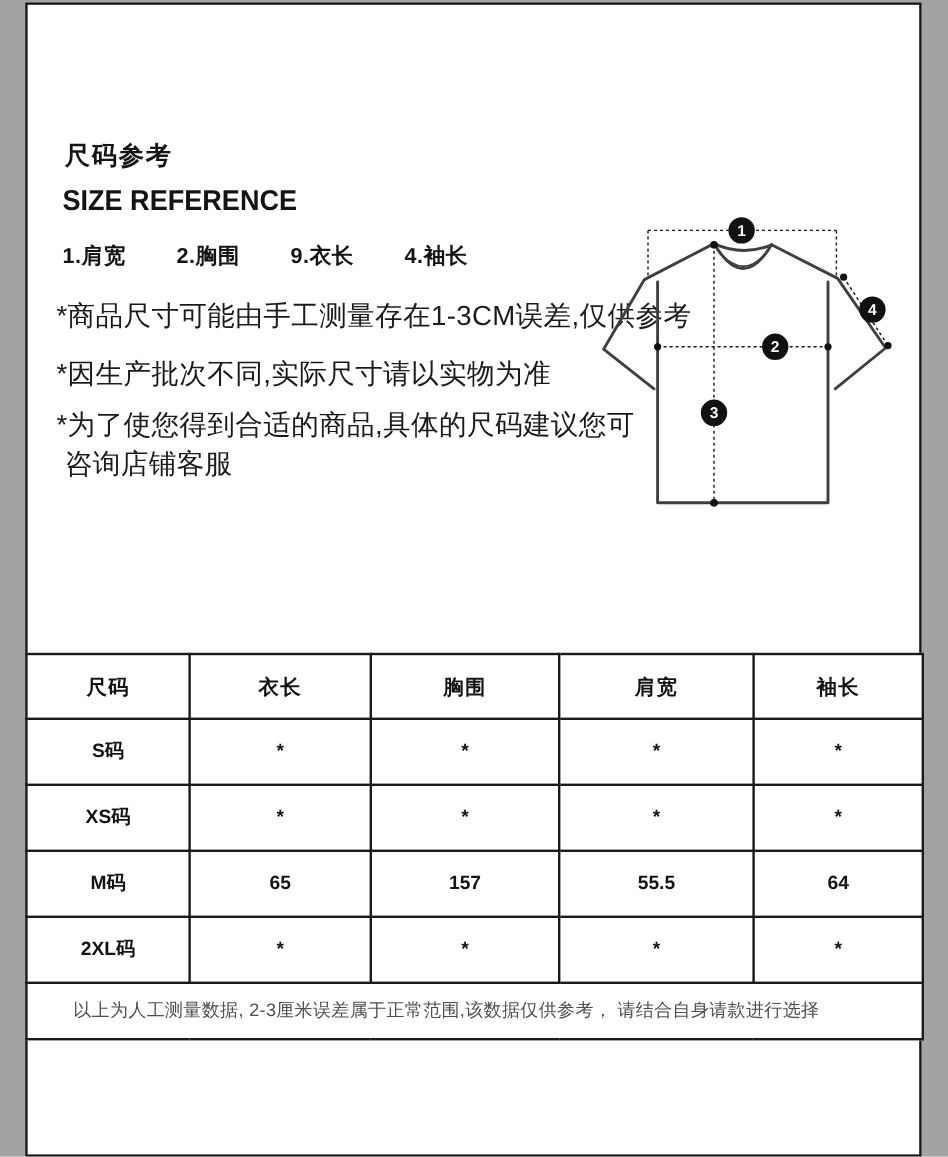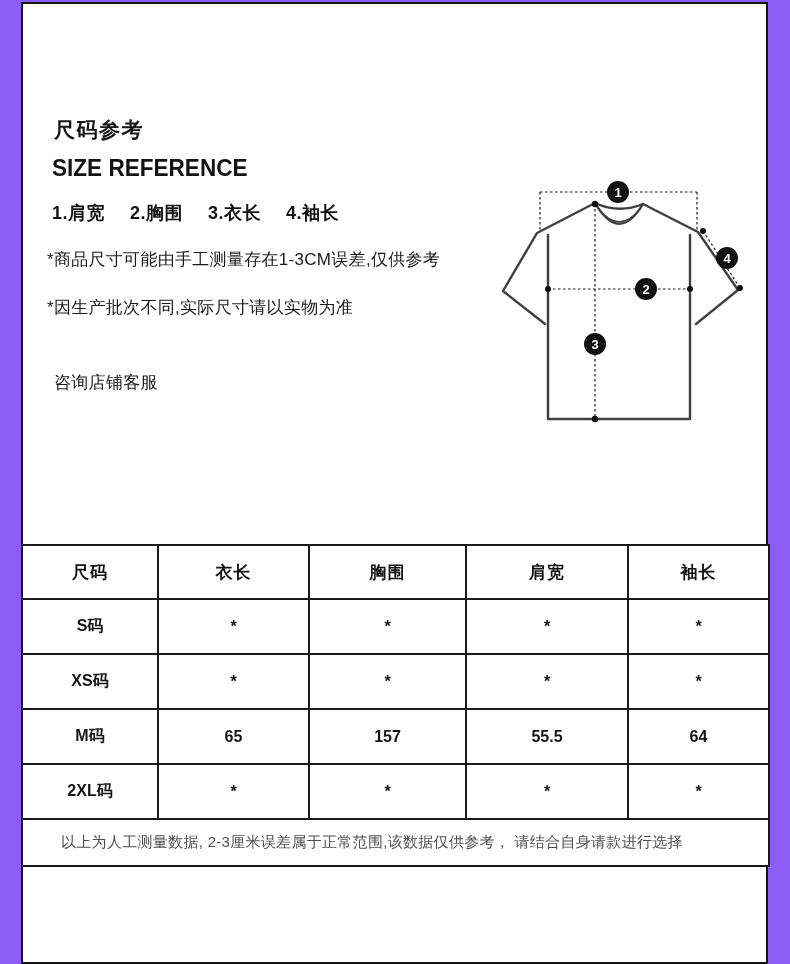--- a/index.html
+++ b/index.html
@@ -1,38 +1,38 @@
 <!DOCTYPE html>
 <html><head>
 <meta charset="utf-8">
 <style>
   html,body{margin:0;padding:0;background:#fff;}
   .page{
-    position:relative;width:790px;height:964px;background:#8b5cf6;overflow:hidden;
+    position:relative;width:790px;height:964px;background:#a3a3a3;overflow:hidden;
     font-family:"Liberation Sans","DejaVu Sans",sans-serif;color:#141414;
   }
   .outer-box{
     position:absolute;left:21px;top:2px;width:747px;height:962px;
     border:2px solid #141414;box-sizing:border-box;background:#fff;
   }
   .title-cn{
     position:absolute;left:54px;top:116px;font-size:21px;font-weight:600;
     letter-spacing:1.5px;margin:0;
   }
   .title-en{
     position:absolute;left:52px;top:154px;font-size:24px;font-weight:800;
     letter-spacing:0;margin:0;transform:scaleX(.94);transform-origin:left center;
     white-space:nowrap;
   }
   .measure-list{
-    position:absolute;left:52px;top:201px;display:flex;gap:25px;
+    position:absolute;left:52px;top:201px;display:flex;gap:42px;
     font-size:18px;font-weight:600;letter-spacing:.5px;justify-content:flex-end;
   }
   .note{
-    position:absolute;font-size:17px;font-weight:500;letter-spacing:.3px;
+    position:absolute;font-size:23px;font-weight:500;letter-spacing:.3px;
     margin:0;white-space:nowrap;color:#1a1a1a;
   }
   .note-0{left:47px;top:248px;}
   .note-1{left:47px;top:296px;}
   .note-2{left:47px;top:339px;}
   .note-3{left:54px;top:371px;}
   .tshirt-wrap{position:absolute;left:480px;top:160px;width:310px;height:290px;}
   .size-table{
     position:absolute;left:21px;top:544px;width:747px;
     border-collapse:collapse;table-layout:fixed;background:#fff;
@@ -53,26 +53,27 @@
 
 <div class="page">
   <div class="outer-box"></div>
 
   <h1 class="title-cn">尺码参考</h1>
   <h2 class="title-en">SIZE REFERENCE</h2>
 
   <div class="measure-list">
     <span>1.肩宽</span>
     <span>2.胸围</span>
-    <span>3.衣长</span>
+    <span>9.衣长</span>
     <span>4.袖长</span>
   </div>
 
   <p class="note note-0">*商品尺寸可能由手工测量存在1-3CM误差,仅供参考</p>
   <p class="note note-1">*因生产批次不同,实际尺寸请以实物为准</p>
+  <p class="note note-2">*为了使您得到合适的商品,具体的尺码建议您可</p>
   <p class="note note-3">咨询店铺客服</p>
 
   <div class="tshirt-wrap">
     <svg width="310" height="290" viewBox="0 0 310 290" xmlns="http://www.w3.org/2000/svg">
 
       <g stroke="#3f3f3f" stroke-width="2.4" fill="none" stroke-linejoin="round" stroke-linecap="round">
         <path d="M 68,75 L 68,259 L 210,259 L 210,75"></path>
         <path d="M 115,43 L 57,73 L 23,131 L 65,164"></path>
         <path d="M 163,44 L 218,72 L 258,130 L 216,164"></path>
         <path d="M 115,43 Q 139,54 163,44"></path>

